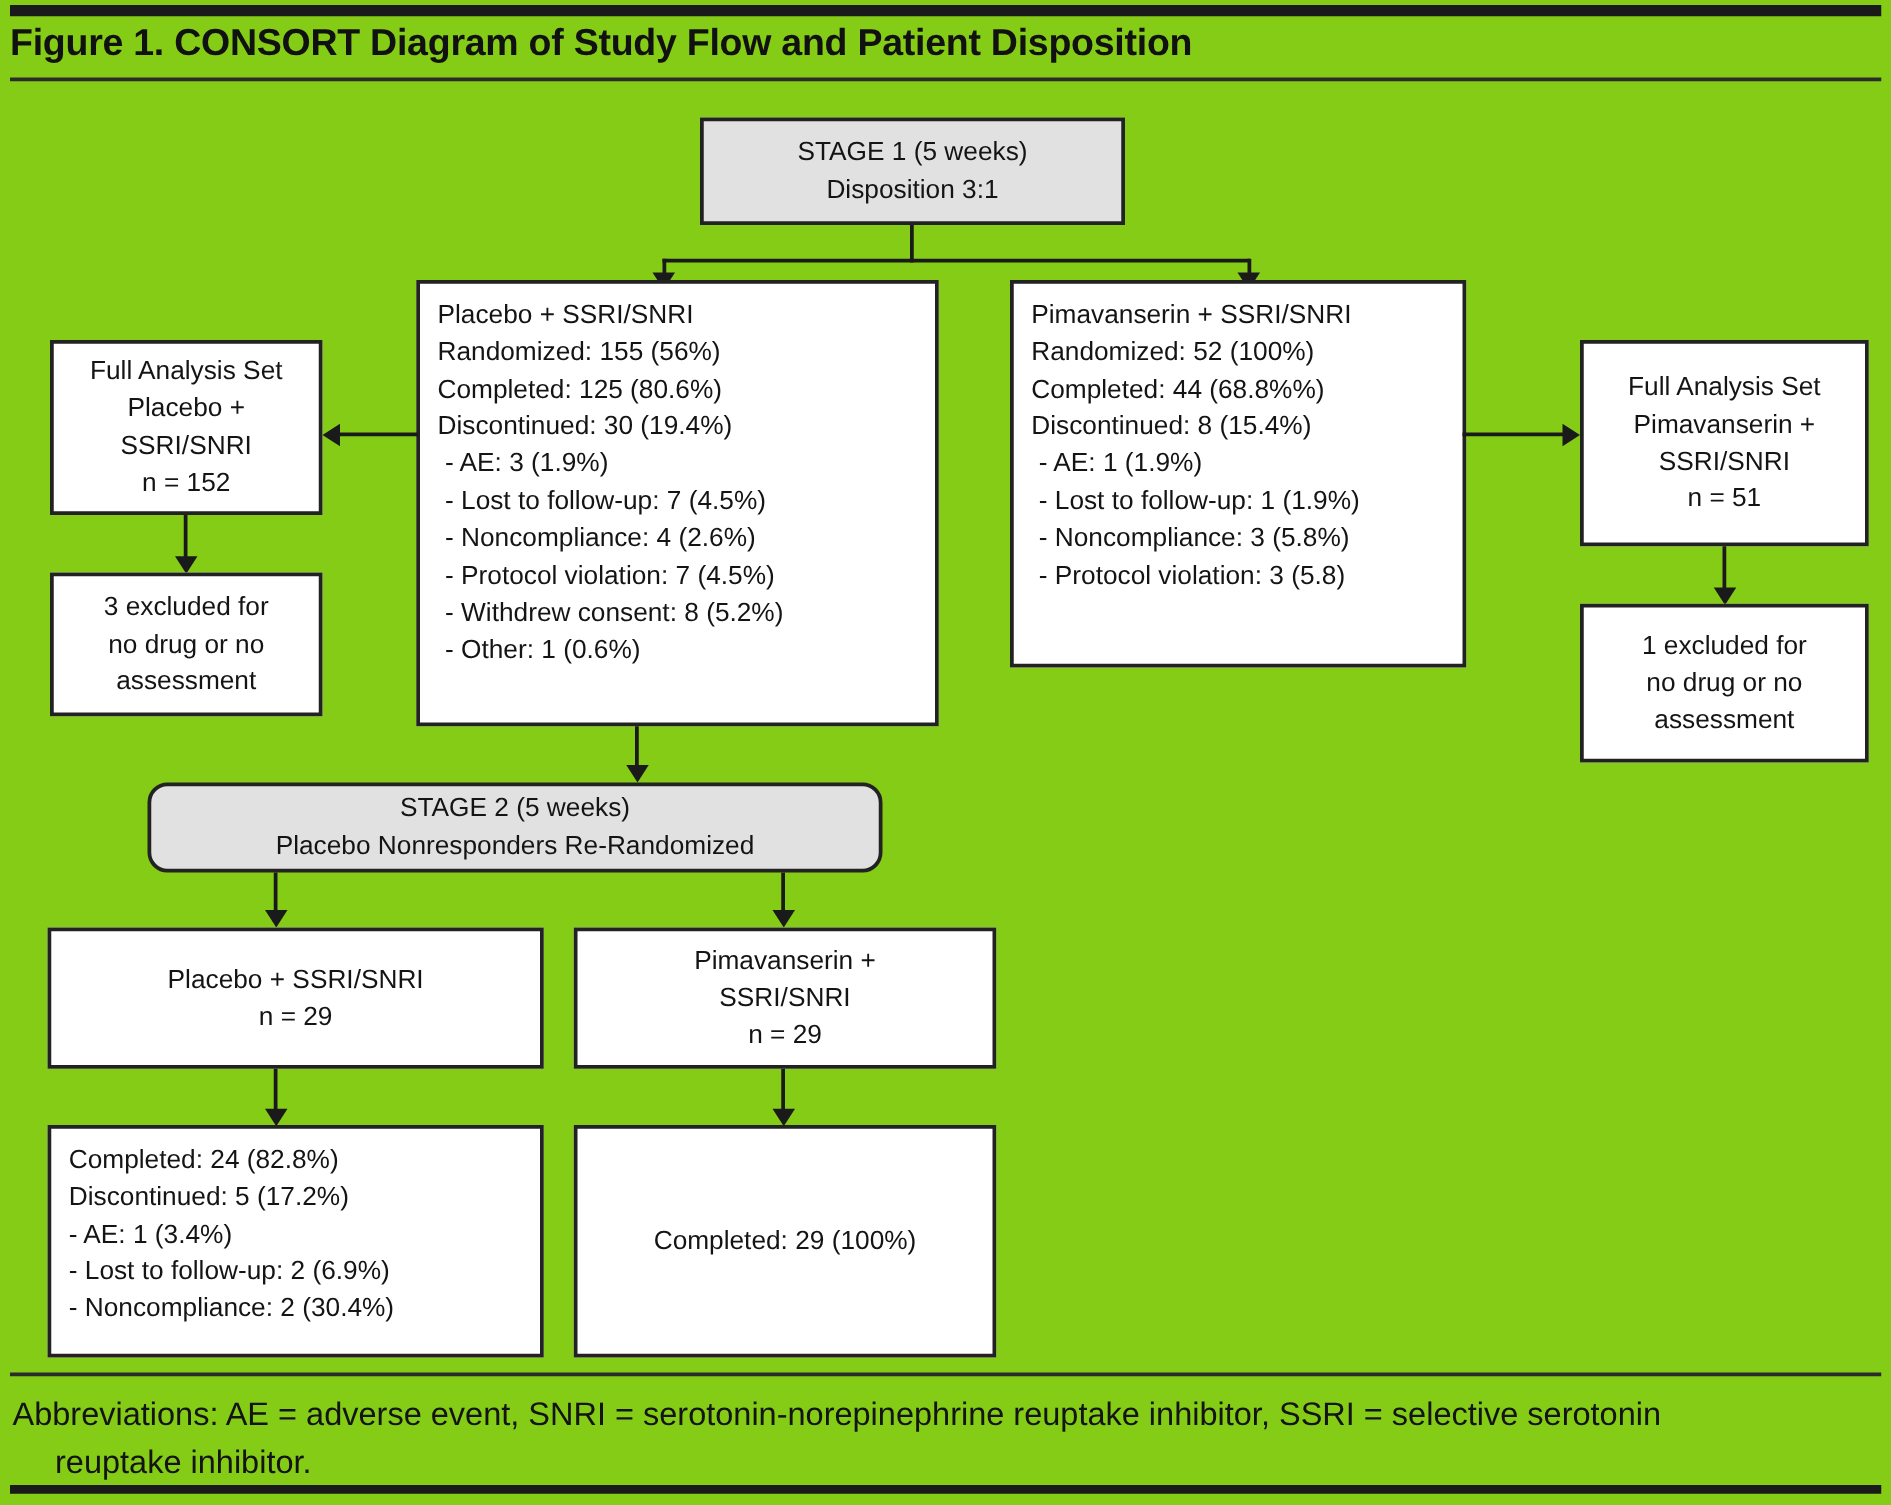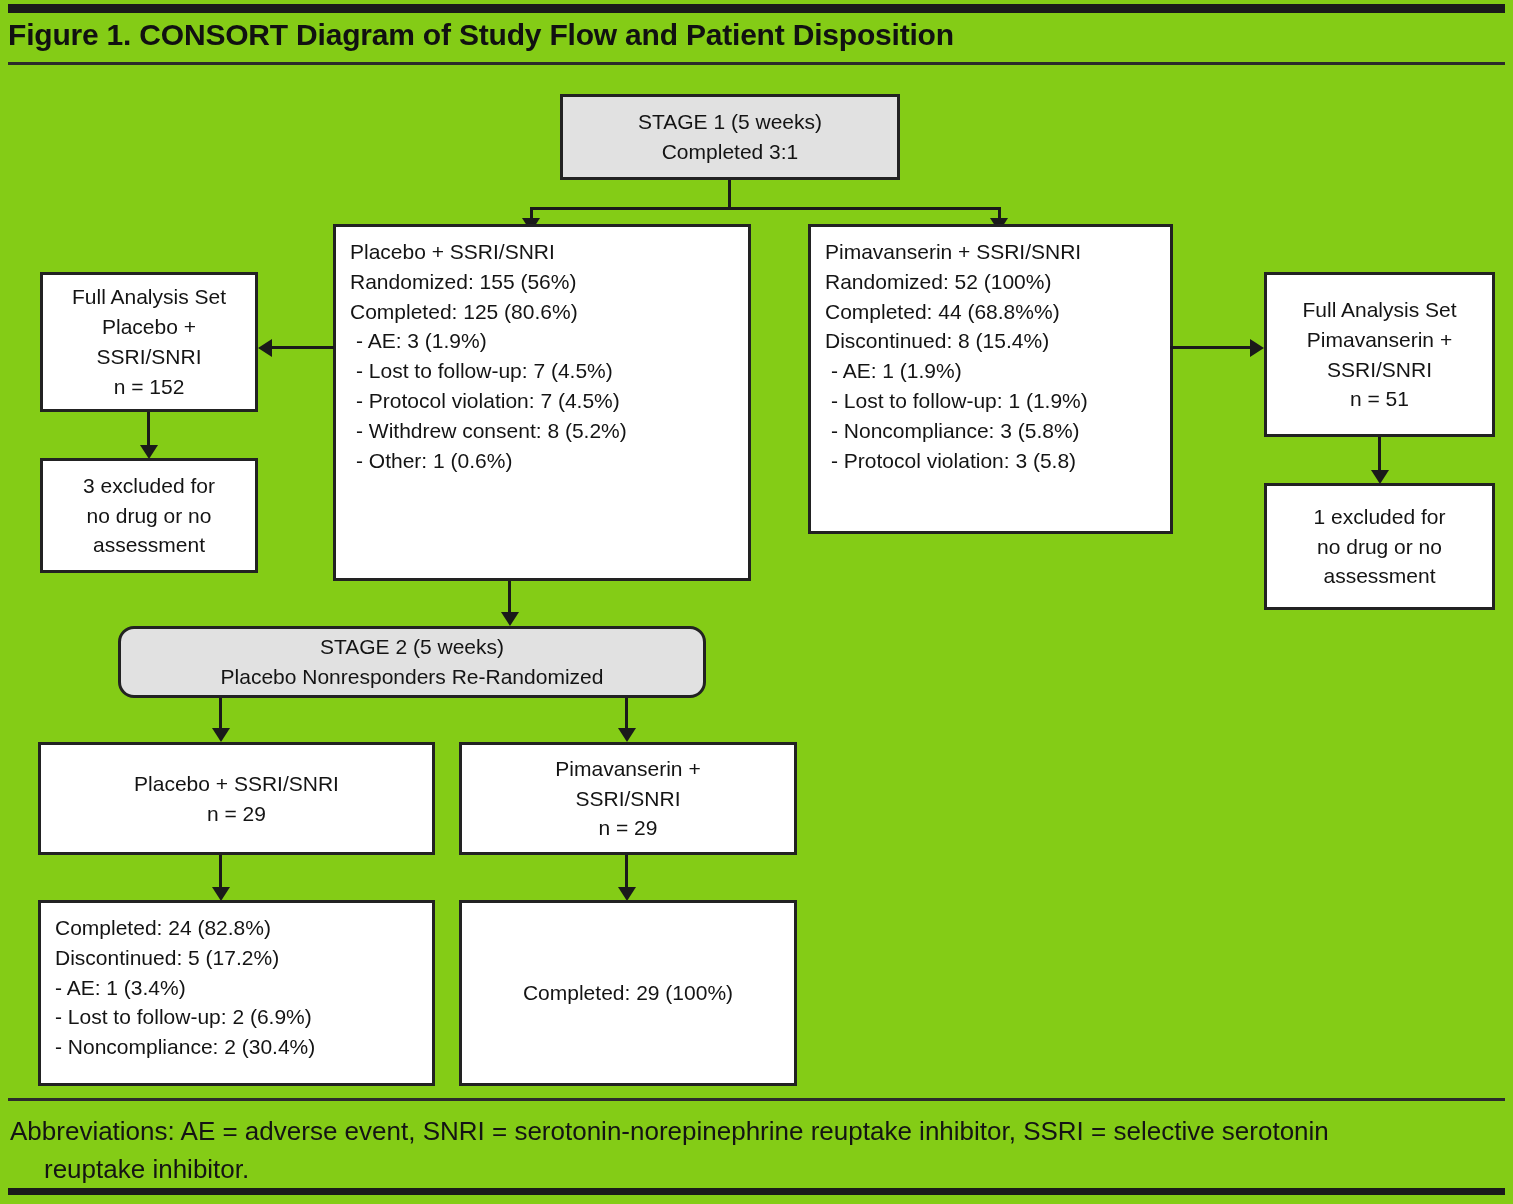--- a/index.html
+++ b/index.html
@@ -135,38 +135,40 @@
 
 <div id="page">
 
   <div class="rule-thick" style="top:4px;"></div>
   <div class="fig-title">Figure 1. CONSORT Diagram of Study Flow and Patient Disposition</div>
   <div class="rule-thin" style="top:62px;"></div>
 
   <div class="box shaded center vcenter" style="left:560px; top:94px; width:340px; height:86px;">
     <div class="inner">
       <span class="line">STAGE 1 (5 weeks)</span>
-      <span class="line">Completed 3:1</span>
+      <span class="line">Disposition 3:1</span>
     </div>
   </div>
 
   <div class="conn vline" style="left:728px; top:180px; height:30px;"></div>
   <div class="conn hline" style="left:530px; top:207px; width:470px;"></div>
   <div class="conn vline" style="left:530px; top:207px; height:14px;"></div>
   <div class="arrow-down" style="left:522px; top:218px;"></div>
   <div class="conn vline" style="left:998px; top:207px; height:14px;"></div>
   <div class="arrow-down" style="left:990px; top:218px;"></div>
 
   <div class="box" style="left:333px; top:224px; width:418px; height:357px;">
     <div class="inner">
       <span class="line">Placebo + SSRI/SNRI</span>
       <span class="line">Randomized: 155 (56%)</span>
       <span class="line">Completed: 125 (80.6%)</span>
+      <span class="line">Discontinued: 30 (19.4%)</span>
       <span class="line indent">-  AE: 3 (1.9%)</span>
       <span class="line indent">-  Lost to follow-up: 7 (4.5%)</span>
+      <span class="line indent">-  Noncompliance: 4 (2.6%)</span>
       <span class="line indent">-  Protocol violation: 7 (4.5%)</span>
       <span class="line indent">-  Withdrew consent: 8 (5.2%)</span>
       <span class="line indent">-  Other: 1 (0.6%)</span>
     </div>
   </div>
 
   <div class="box" style="left:808px; top:224px; width:365px; height:310px;">
     <div class="inner">
       <span class="line">Pimavanserin + SSRI/SNRI</span>
       <span class="line">Randomized: 52 (100%)</span>

